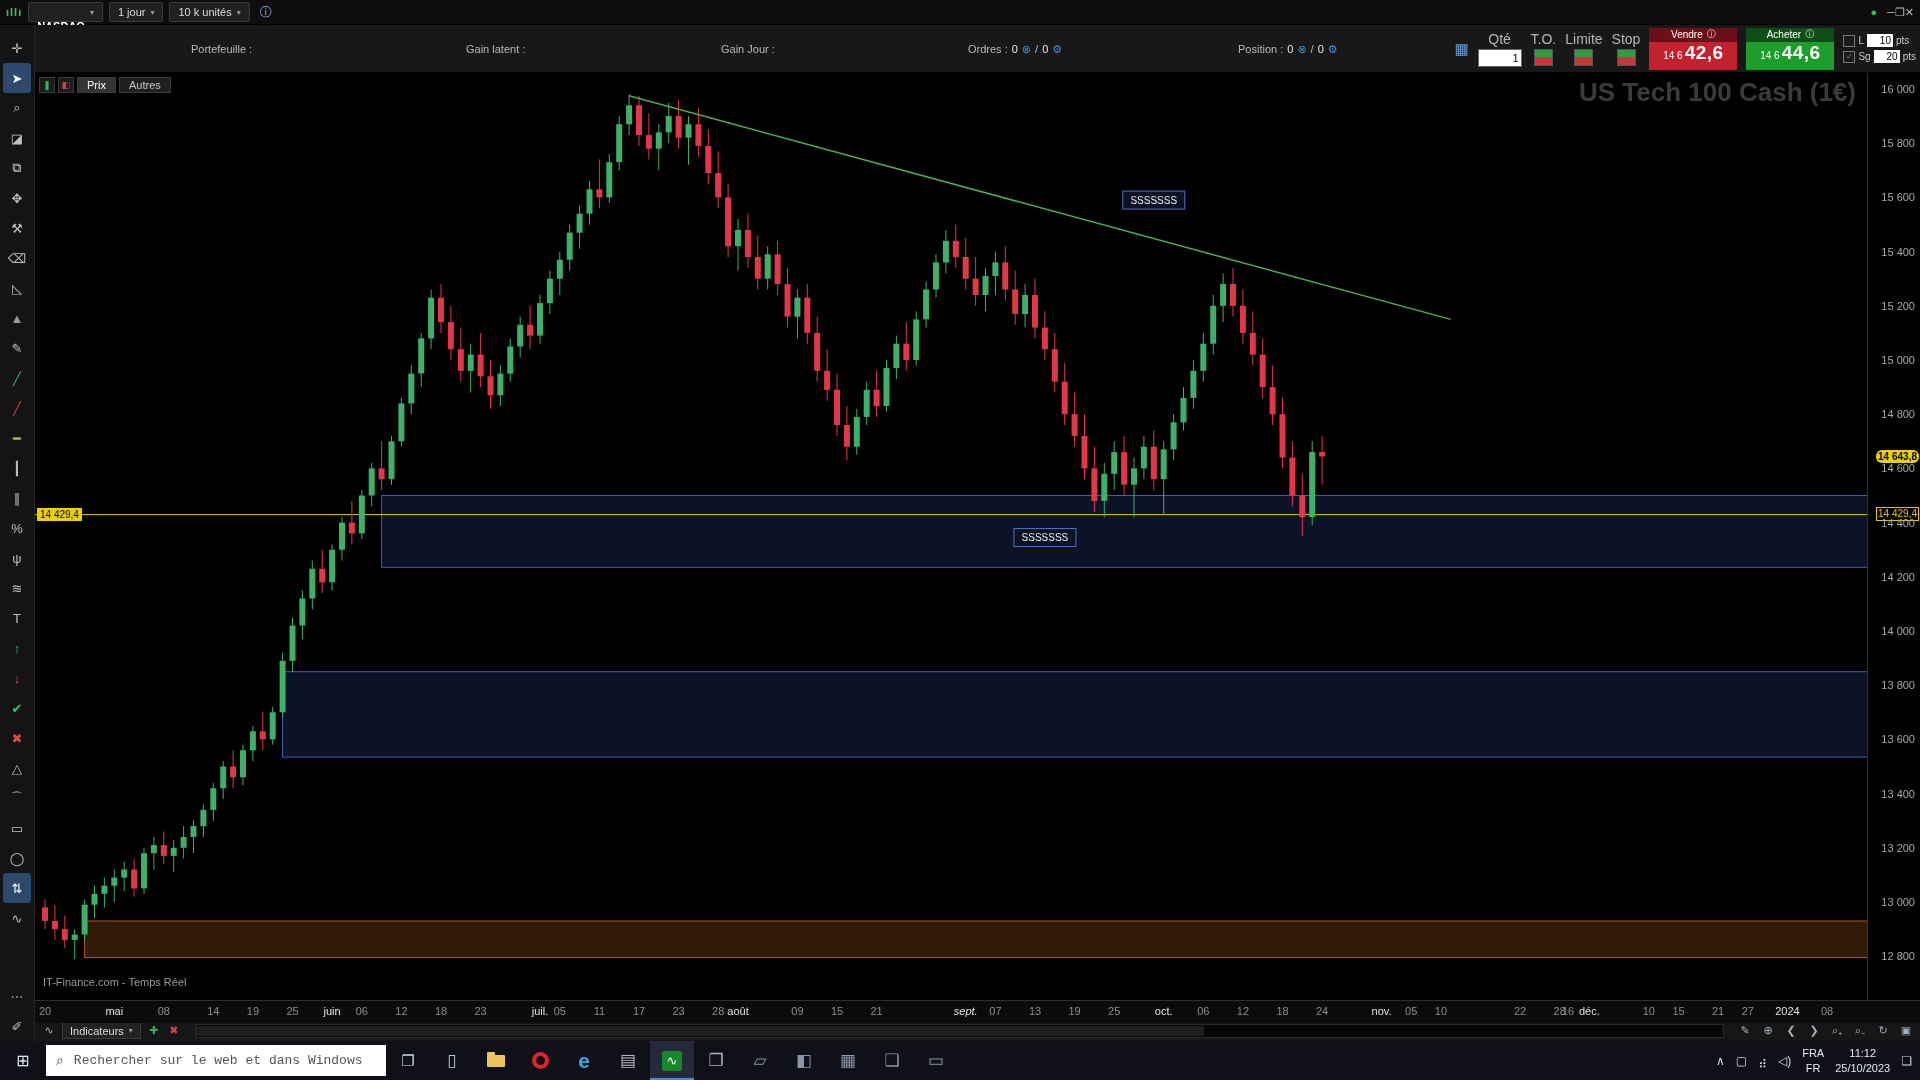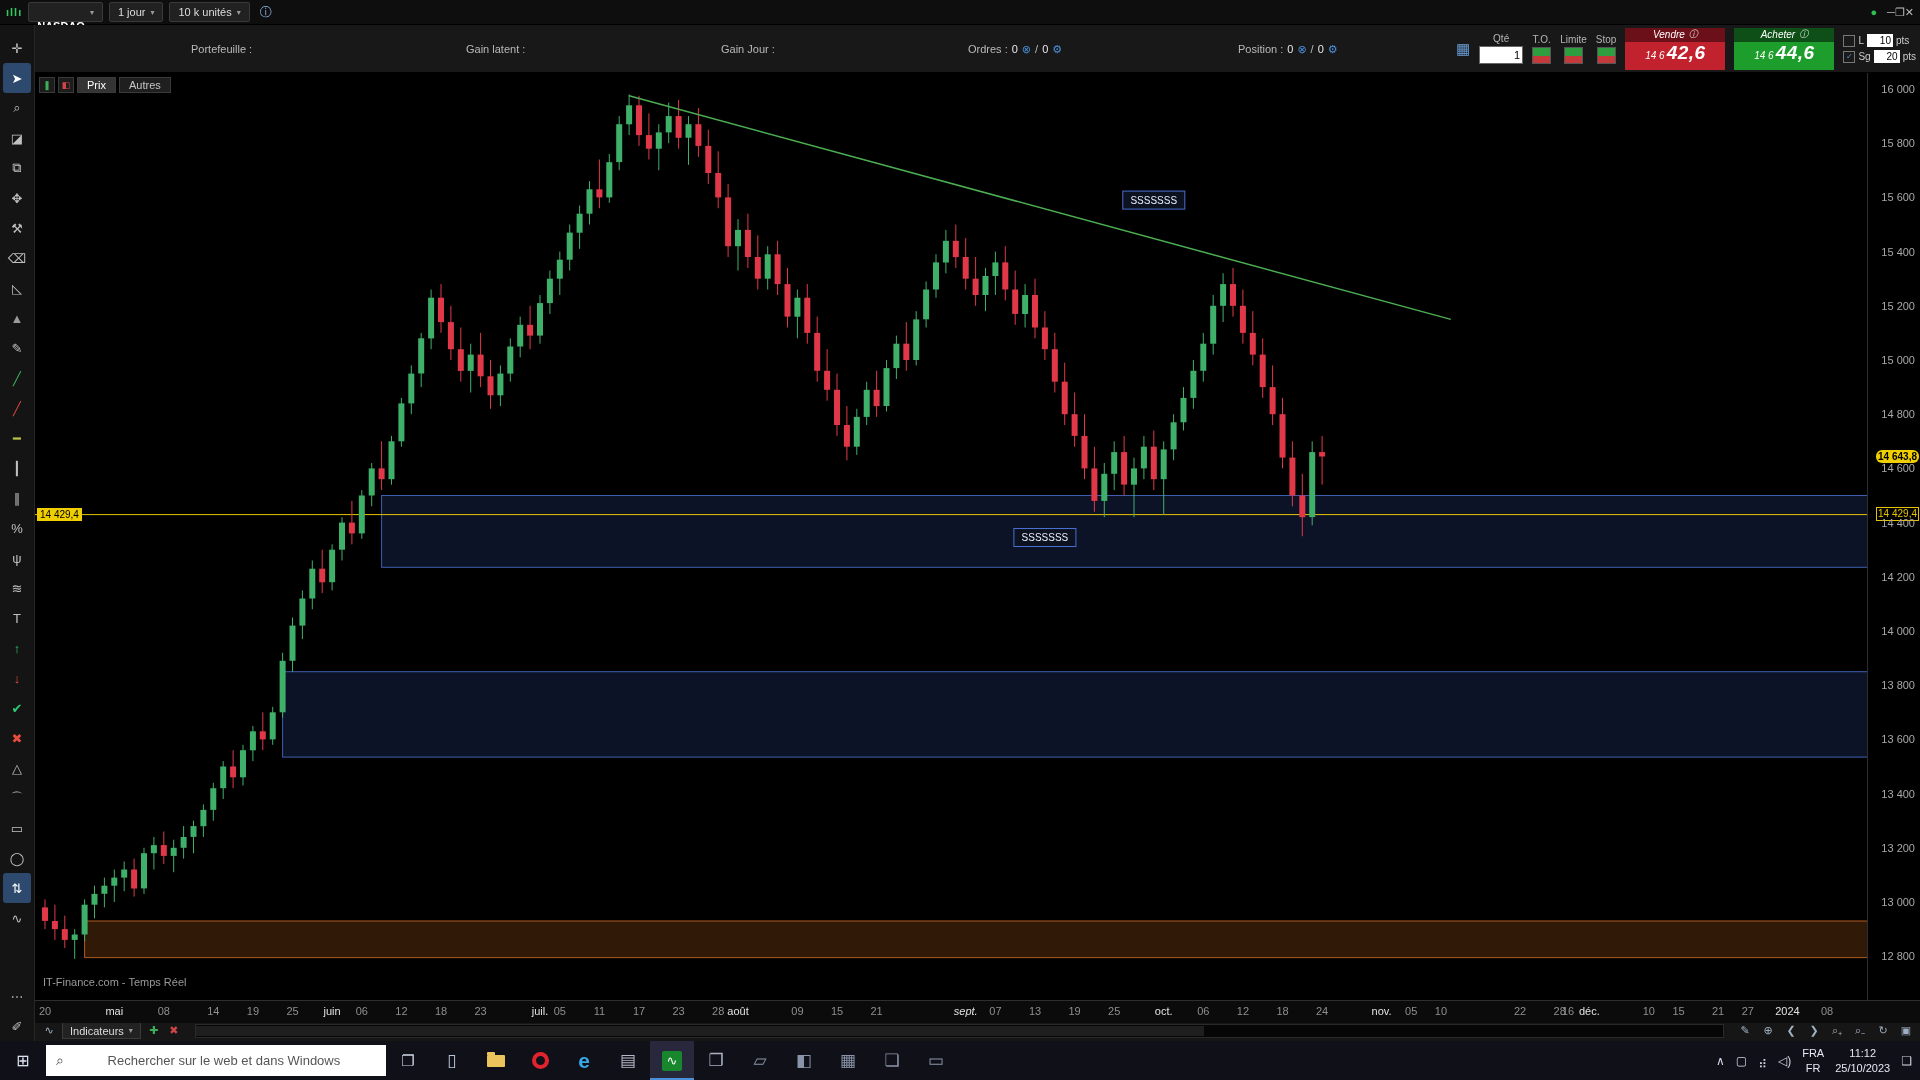--- a/index.html
+++ b/index.html
@@ -28,24 +28,24 @@
 
   
   .infobar{height:47px;background:#181818;border-bottom:1px solid #000;position:relative;font-size:11px;color:#b9b9b9;flex:0 0 auto;}
   .ib-item{position:absolute;top:50%;transform:translateY(-50%);display:flex;align-items:center;gap:4px;white-space:nowrap;}
   .ib-item .count{color:#e8e8e8;}
   .mini-ic{color:#4a90d9;font-size:11px;}
 
   .trade-panel{position:absolute;right:4px;top:1px;height:45px;display:flex;gap:9px;align-items:center;}
   .calc-icon{font-size:15px;color:#6a9fd8;}
   .tp-col{display:flex;flex-direction:column;align-items:center;gap:2px;}
-  .tp-label{font-size:10px;color:#b5b5b5;}
+  .tp-label{font-size:14px;color:#b5b5b5;}
   .qty-input{width:38px;height:16px;background:#fff;border:1px solid #666;color:#000;font-size:11px;text-align:right;padding:0 2px;font-family:"Liberation Sans",sans-serif;}
   .ladder{width:17px;height:15px;border:1px solid #555;background:linear-gradient(#2f9e3f 50%,#c43a3a 50%);display:inline-block;}
-  .order-btn{display:flex;flex-direction:column;width:100px;font-style:italic;}
+  .order-btn{display:flex;flex-direction:column;width:88px;}
   .order-head{display:flex;align-items:center;justify-content:center;gap:4px;font-size:10px;height:14px;color:#fff;}
   .sell .order-head{background:#6b1019;}
   .buy .order-head{background:#0d4f16;}
   .order-price{display:flex;align-items:baseline;justify-content:center;gap:2px;height:28px;color:#fff;}
   .sell .order-price{background:#c2222e;}
   .buy .order-price{background:#1d9e2c;}
   .op-small{font-size:10px;}
   .op-big{font-size:19px;font-weight:bold;letter-spacing:.5px;}
   .info-i{font-size:9px;opacity:.85;}
   .lsg{display:flex;flex-direction:column;gap:3px;font-size:10px;color:#ccc;}
@@ -76,21 +76,21 @@
   .bb-ic{font-size:11px;color:#9fb0c0;width:16px;text-align:center;}
   .ind-btn{background:#222;border:1px solid #3a3a3a;height:15px;display:flex;align-items:center;gap:5px;padding:0 7px;color:#ddd;font-size:11px;}
   .scroll-track{flex:1;height:12px;background:#060606;border:1px solid #2a2a2a;margin:0 8px;position:relative;}
   .scroll-thumb{position:absolute;left:0;top:1px;bottom:1px;width:66%;background:#1f1f1f;}
 
   
   .taskbar{height:39px;background:#101018;display:flex;align-items:center;flex:0 0 auto;}
   .start{width:46px;height:39px;display:flex;align-items:center;justify-content:center;font-size:16px;color:#dde3ee;}
   .searchbox{width:320px;height:31px;background:#fff;display:flex;align-items:center;gap:8px;padding:0 10px;}
   .s-ico{color:#555;font-size:14px;}
-  .searchbox input{border:none;outline:none;flex:1;font-size:13px;color:#701a75;font-family:Liberation Sans, sans-serif;background:transparent;text-align:center;}
+  .searchbox input{border:none;outline:none;flex:1;font-size:13px;color:#701a75;font-family:Liberation Mono, monospace;background:transparent;}
   .searchbox input::placeholder{color:#555;}
   .app-ico{width:44px;height:39px;display:flex;align-items:center;justify-content:center;font-size:17px;position:relative;}
   .app-ico.active{background:#28283c;box-shadow:inset 0 -2px 0 #4a90d9;}
   .folder{width:18px;height:12px;background:#edc35c;border-radius:1px;position:relative;}
   .folder:before{content:"";position:absolute;top:-3px;left:0;width:8px;height:3px;background:#edc35c;border-radius:1px 1px 0 0;}
   .opera{width:17px;height:17px;border-radius:50%;border:4px solid #e0242e;box-sizing:border-box;}
   .gchart{width:20px;height:20px;background:#17862c;border-radius:2px;color:#fff;font-size:13px;display:flex;align-items:center;justify-content:center;}
   .tray{margin-left:auto;display:flex;align-items:center;gap:11px;padding-right:8px;}
   .tray-ic{font-size:12px;color:#cfd6e4;}
   .tray2{text-align:center;line-height:1.3;font-size:11px;color:#e4e8f0;white-space:nowrap;}
@@ -515,20 +515,21 @@
             <text x="1009.9" y="468.0" fill="#e8edff" font-size="10" text-anchor="middle" font-family="Liberation Sans, sans-serif">SSSSSSS</text>
           </svg>
         <div class="chart-tabs">
           <span id="miniIcons" style="display:flex;gap:3px">
               <span class="mini-box" style="color: rgb(63, 174, 90);">❚</span>
               <span class="mini-box" style="color: rgb(208, 69, 69);">◧</span>
             </span>
           <div class="tab active">Prix</div>
           <div class="tab">Autres</div>
         </div>
+        <div class="watermark">US Tech 100 Cash (1€)</div>
         <div class="feed">IT-Finance.com - Temps Réel</div>
         <div class="hline-left" id="hlineLeft" style="top: 434.633px;">14 429,4</div>
         <div class="price-axis" id="priceAxis">
           <div class="yaxis-yline" id="ylineAxis" style="top: 433.633px;">14 429,4</div>
           <div class="last-price" id="lastPrice" style="top: 376.53px; border-radius: 6px;">14 643,8</div>
         <div class="tick" style="top: 16px;">16 000</div>
             <div class="tick" style="top: 70.2px;">15 800</div>
             <div class="tick" style="top: 124.4px;">15 600</div>
             <div class="tick" style="top: 178.6px;">15 400</div>
             <div class="tick" style="top: 232.8px;">15 200</div>

